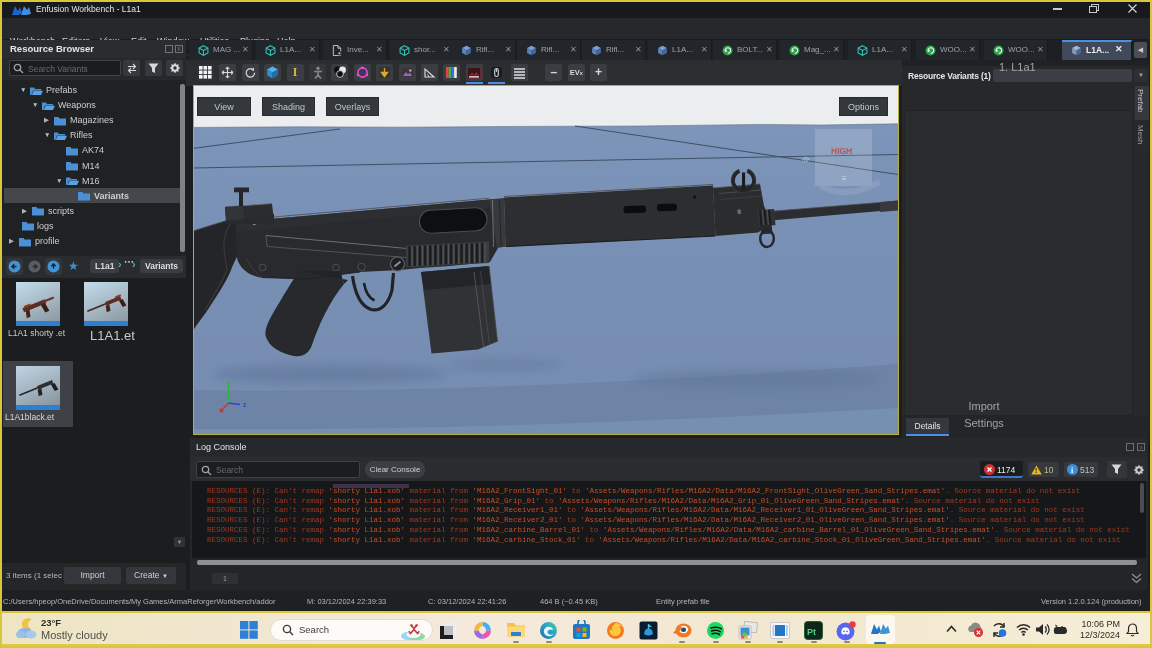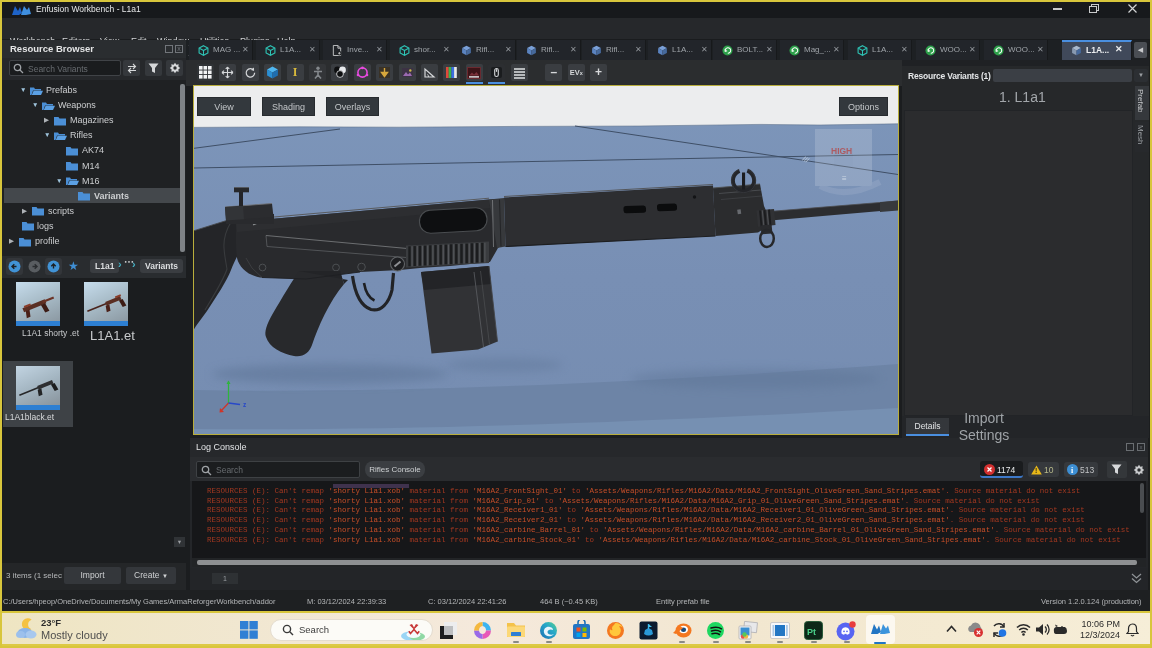--- a/index.html
+++ b/index.html
@@ -193,21 +193,21 @@
             <rect x="2" y="21" width="26" height="1.6" fill="#4a241c"></rect>
             <rect x="22" y="19.8" width="16" height="3.8" fill="#5a2e22"></rect>
             <rect x="26" y="23.5" width="4" height="6.5" fill="#4a2018" transform="skewX(-12)"></rect>
             <rect x="32" y="23.5" width="4" height="7.5" fill="#3c1b14" transform="skewX(8)"></rect>
             <rect x="33" y="18.4" width="6" height="1.8" fill="#8a3c28"></rect>
           </g>
         </svg>
       <div class="abs" style="left:0;bottom:0;width:44px;height:5px;background:#2d7fd2"></div>
     </div>
 
-    <div class="abs" style="left:20px;top:288px;font-size:8.5px;color:#c8cacc;white-space:nowrap">L1A1 shorty .et</div>
+    <div class="abs" style="left:6px;top:288px;font-size:8.5px;color:#c8cacc;white-space:nowrap">L1A1 shorty .et</div>
     <div class="abs" style="left:88px;top:288px;font-size:13px;color:#c8cacc">L1A1.et</div>
 
     <div class="abs" style="left:14px;top:326px;width:44px;height:44px;background:linear-gradient(155deg,#c2d4e2 0%,#a4b6c2 45%,#848e96 100%)">
       <svg width="44" height="44" viewBox="0 0 44 44">
           <g transform="rotate(-22 22 22)">
             <rect x="2" y="21" width="26" height="1.6" fill="#272829"></rect>
             <rect x="22" y="19.8" width="16" height="3.8" fill="#2e2f31"></rect>
             <rect x="26" y="23.5" width="4" height="6.5" fill="#232425" transform="skewX(-12)"></rect>
             <rect x="32" y="23.5" width="4" height="7.5" fill="#1c1d1e" transform="skewX(8)"></rect>
           </g>
@@ -621,21 +621,21 @@
   <div class="abs" style="left:6px;top:4px;font-size:9px;font-weight:normal;color:#e2e4e6">Log Console</div>
   <div class="abs" style="left:936px;top:5px;width:8px;height:8px;border:1px solid #6a6e72"></div>
   <div class="abs" style="left:947px;top:5px;width:8px;height:8px;border:1px solid #6a6e72;color:#6a6e72;font-size:6px;line-height:7px;text-align:center">x</div>
   <div class="abs" style="left:0;top:19px;width:958px;height:24px;background:#2a2c2f"></div>
   <div class="abs" style="left:6px;top:23px;width:164px;height:17px;background:#1b1d1f;border:1px solid #3e4144;border-radius:2px"></div>
   <svg class="abs" style="left:11px;top:26.5px" width="11" height="11" viewBox="0 0 11 11">
       <circle cx="4.5" cy="4.5" r="3.2" fill="none" stroke="#9ea2a6" stroke-width="1.3"></circle>
       <line x1="7" y1="7" x2="10" y2="10" stroke="#9ea2a6" stroke-width="1.3"></line>
     </svg>
   <div class="abs" style="left:26px;top:27px;font-size:8.5px;color:#686c70">Search</div>
-  <div class="abs" style="left:175px;top:23px;width:60px;height:17px;background:#3b3e42;border-radius:8px;color:#cdd0d2;font-size:8px;text-align:center;line-height:17px">Rifles Console</div>
+  <div class="abs" style="left:175px;top:23px;width:60px;height:17px;background:#3b3e42;border-radius:8px;color:#cdd0d2;font-size:8px;text-align:center;line-height:17px">Clear Console</div>
 
   <div class="abs" style="left:790px;top:23px;width:43px;height:17px;background:#1a1c1e;border-radius:3px;border-bottom:2px solid #3d78c8"></div>
   <svg class="abs" style="left:794px;top:26px" width="11" height="11" viewBox="0 0 11 11">
       <circle cx="5.5" cy="5.5" r="5.5" fill="#d22f2f"></circle>
       <path d="M3.5,3.5 L7.5,7.5 M7.5,3.5 L3.5,7.5" stroke="#fff" stroke-width="1.3"></path>
     </svg>
   <div class="abs" style="left:807px;top:27px;font-size:8.5px;color:#e8eaec">1174</div>
   <div class="abs" style="left:838px;top:24px;width:31px;height:15px;background:#36393d;border-radius:3px"></div>
   <svg class="abs" style="left:841px;top:26.5px" width="11" height="10" viewBox="0 0 11 10">
       <path d="M5.5,0.5 L10.8,9.5 H0.2 Z" fill="#e8b818"></path>
@@ -671,33 +671,33 @@
   <div class="abs" style="left:0;top:130px;width:958px;height:22px;background:#232528"></div>
   <div class="abs" style="left:22px;top:135px;width:26px;height:11px;background:#2e3134;color:#9a9ea2;font-size:7px;text-align:center;line-height:11px">1</div>
   <svg class="abs" style="left:941px;top:134px" width="11" height="12" viewBox="0 0 11 12">
       <path d="M1,2 L5.5,6 L10,2 M1,6.5 L5.5,10.5 L10,6.5" stroke="#8e9296" stroke-width="1.3" fill="none"></path>
     </svg>
 </div>
 <div class="abs" id="rightpanel">
   <div class="abs" style="left:0;top:0;width:247px;height:6px;background:#1f2124"></div>
   <div class="abs" style="left:6px;top:11px;font-size:8.5px;font-weight:bold;color:#e4e6e8;white-space:nowrap;letter-spacing:-0.2px">Resource Variants (1)</div>
   <div class="abs" style="left:91px;top:9px;width:139px;height:13px;background:#3b3f45;border-radius:2px"></div>
-  <div class="abs" style="left:97px;top:29px;font-size:14px;color:#a2a6aa">1. L1a1</div>
+  <div class="abs" style="left:97px;top:1px;font-size:11px;color:#a2a6aa">1. L1a1</div>
   <div class="abs" style="left:232px;top:9px;width:14px;height:13px;background:#2c2f33;border-radius:2px;color:#9a9ea2;font-size:6px;text-align:center;line-height:13px">▼</div>
 
   <div class="abs" style="left:2px;top:50px;width:229px;height:306px;background:#2b2c2e;border:1px solid #222427"></div>
 
   <div class="abs" style="left:233px;top:26px;width:14px;height:34px;background:#35383c"></div>
   <div class="abs" style="left:234px;top:29px;font-size:8px;color:#c4c6c8;writing-mode:vertical-rl">Prefab</div>
   <div class="abs" style="left:233px;top:62px;width:14px;height:30px;background:#27292c"></div>
   <div class="abs" style="left:234px;top:65px;font-size:8px;color:#9a9ea2;writing-mode:vertical-rl">Mesh</div>
 
   <div class="abs" style="left:0;top:356px;width:247px;height:22px;background:#232528"></div>
   <div class="abs" style="left:4px;top:358px;width:43px;height:18px;background:#34373b;border-bottom:2px solid #4a8fe0;color:#e2e4e6;font-size:8.5px;text-align:center;line-height:17px">Details</div>
-  <div class="abs" style="left:49px;top:350px;width:66px;height:18px;color:#9fa3a7;font-size:14px;text-align:center;line-height:17px">Import Settings</div>
+  <div class="abs" style="left:49px;top:338px;width:66px;height:18px;color:#9fa3a7;font-size:11px;text-align:center;line-height:17px">Import Settings</div>
 </div>
 <div class="abs" id="statusbar">
   <div class="status-txt" style="left:3px">C:/Users/hpeop/OneDrive/Documents/My Games/ArmaReforgerWorkbench/addor</div>
   <div class="status-txt" style="left:307px">M: 03/12/2024 22:39:33</div>
   <div class="status-txt" style="left:428px">C: 03/12/2024 22:41:26</div>
   <div class="status-txt" style="left:540px">464 B (~0.45 KB)</div>
   <div class="status-txt" style="left:656px">Entity prefab file</div>
   <div class="status-txt" style="left:1041px">Version 1.2.0.124 (production)</div>
 </div>
 <div class="abs" id="winbottom"></div>

